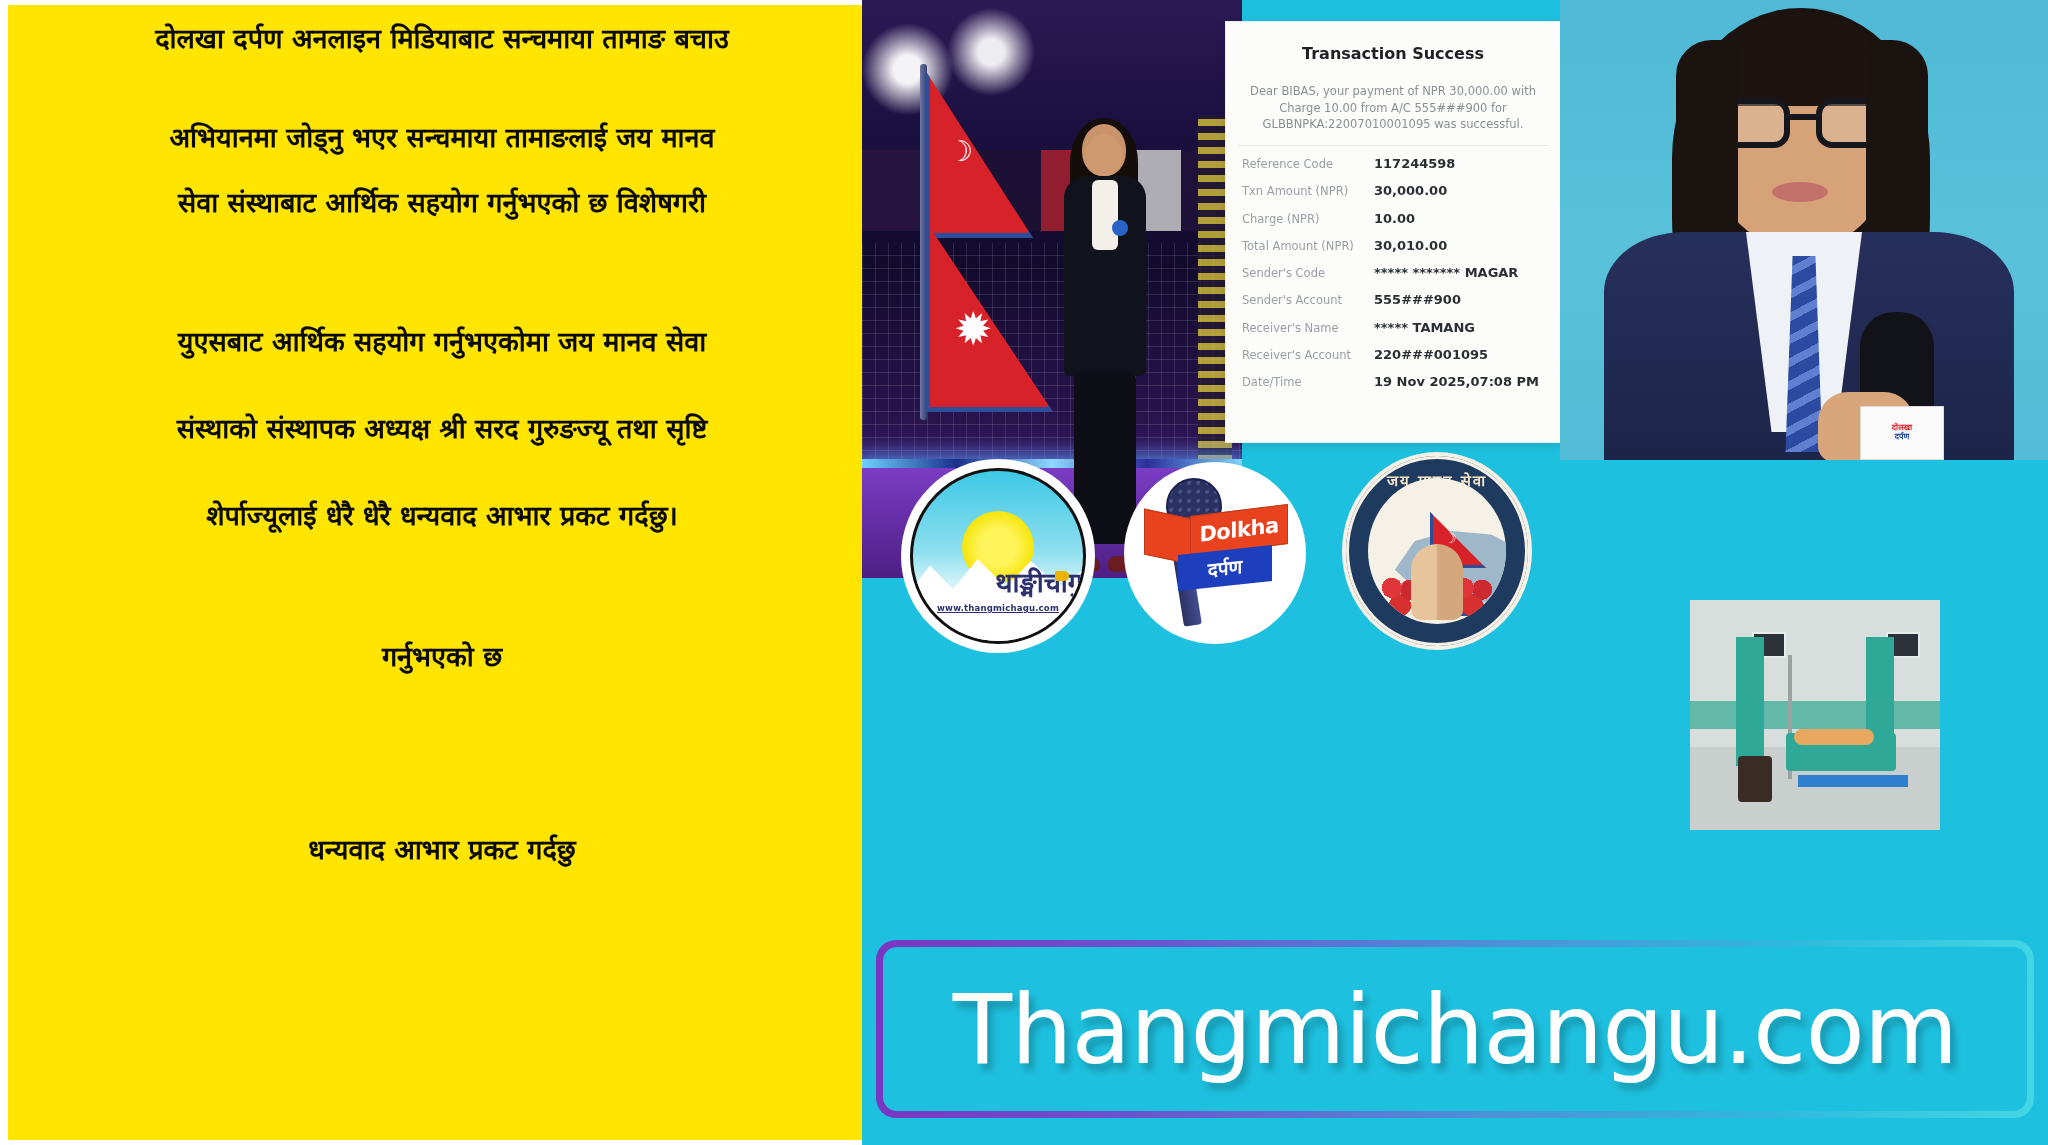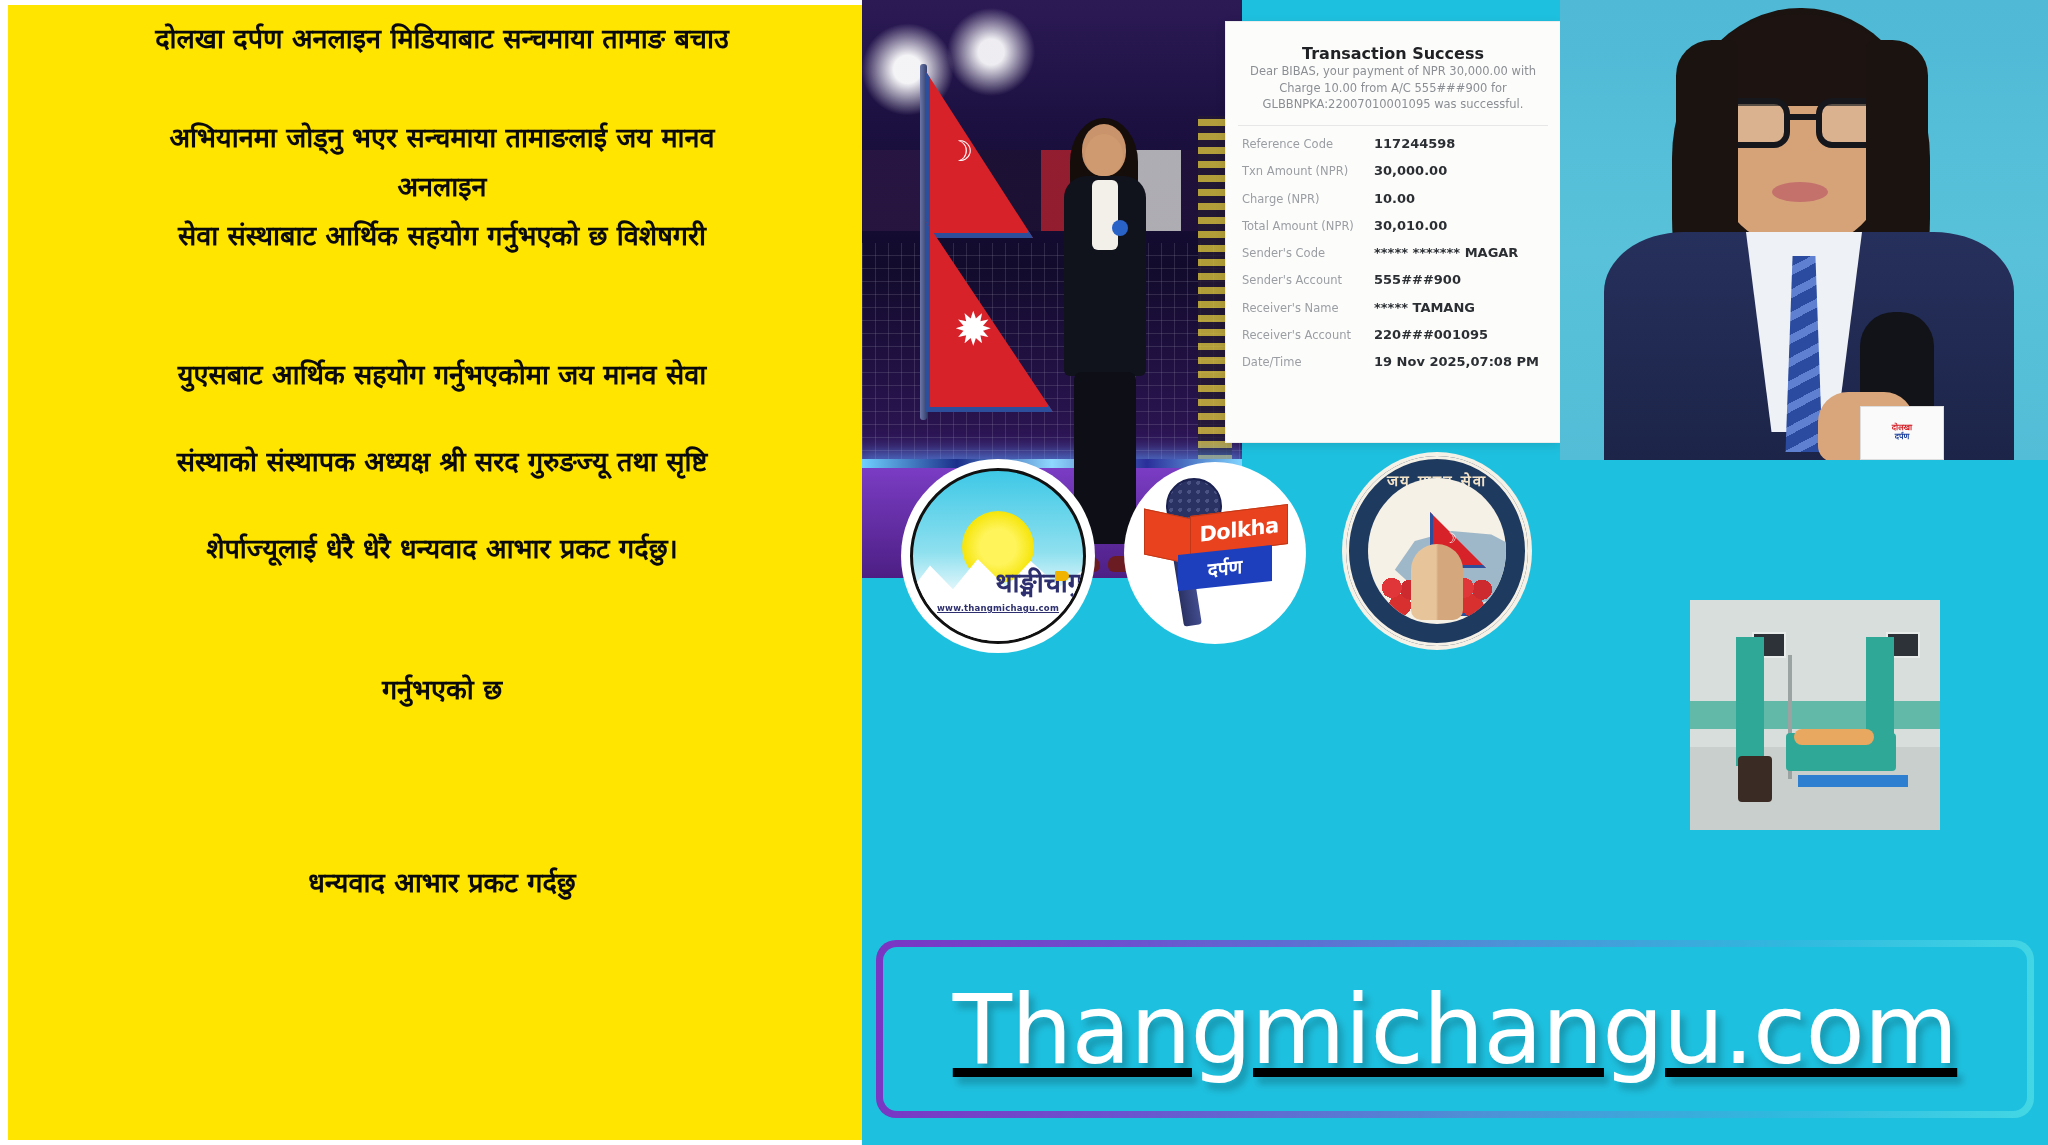--- a/index.html
+++ b/index.html
@@ -167,21 +167,21 @@
     width: 334px; height: 420px;
     background: #FCFCFB;
     box-shadow: 0 0 0 1px #ececec, 0 3px 10px rgba(0,0,0,.13);
     padding: 16px 16px 8px 16px;
     font-family: "DejaVu Sans", "Liberation Sans", sans-serif;
     overflow: hidden;
   }
   #receipt-title {
     text-align: center;
     font-size: 16px; font-weight: 700; color: #202124;
-    margin: 6px 0 0 0;
+    margin: 6px 0 20px 0;
   }
   #receipt-message {
     text-align: center;
     font-size: 11.5px; line-height: 1.45; color: #8b8f94;
     padding: 0 2px; margin-bottom: 12px;
     word-break: break-word;
   }
   #receipt-divider { height: 1px; background: #e7e7e7; margin: 0 -4px 10px -4px; }
   .rcpt-row { display: flex; align-items: flex-start; margin-bottom: 11px; }
   .rcpt-label {
@@ -439,21 +439,20 @@
   }
 
   
   #bottom-banner {
     position: absolute;
     left: 14px; top: 940px;
     width: 1158px; height: 178px;
     border-radius: 20px;
     padding: 7px;
     background: linear-gradient(95deg,#7A35C2 0%, #6C52CE 22%, #4E8FD6 52%, #2FB9DF 78%, #43D7E5 100%);
-    text-decoration: underline;
   }
   #bottom-banner-inner {
     width: 100%; height: 100%;
     border-radius: 14px;
     background: #1EC0DF;
     display: flex; align-items: center; justify-content: center;
   }
   #bottom-banner-text {
     font-family: "DejaVu Sans", "Liberation Sans", sans-serif;
     font-size: 97px;
@@ -467,21 +466,20 @@
 </head>
 <body>
 
 <div id="poster">
 
   <div id="yellow-panel">
     <div class="np-line">दोलखा दर्पण अनलाइन मिडियाबाट सन्चमाया तामाङ बचाउ</div>
     <div class="gap-xl"></div>
     <div class="np-line">अभियानमा जोड्नु भएर सन्चमाया तामाङलाई जय मानव</div>
     <div class="gap-sm"></div>
-    <div class="np-line">अनलाइन</div>
     <div class="gap-sm"></div>
     <div class="np-line">सेवा संस्थाबाट आर्थिक सहयोग गर्नुभएको छ विशेषगरी</div>
     <div class="gap-xl"></div>
     <div class="gap-md"></div>
     <div class="np-line">युएसबाट आर्थिक सहयोग गर्नुभएकोमा जय मानव सेवा</div>
     <div class="gap-lg"></div>
     <div class="np-line">संस्थाको संस्थापक अध्यक्ष श्री सरद गुरुङज्यू तथा सृष्टि</div>
     <div class="gap-lg"></div>
     <div class="np-line">शेर्पाज्यूलाई धेरै धेरै धन्यवाद आभार प्रकट गर्दछु।</div>
     <div class="gap-lg"></div>

